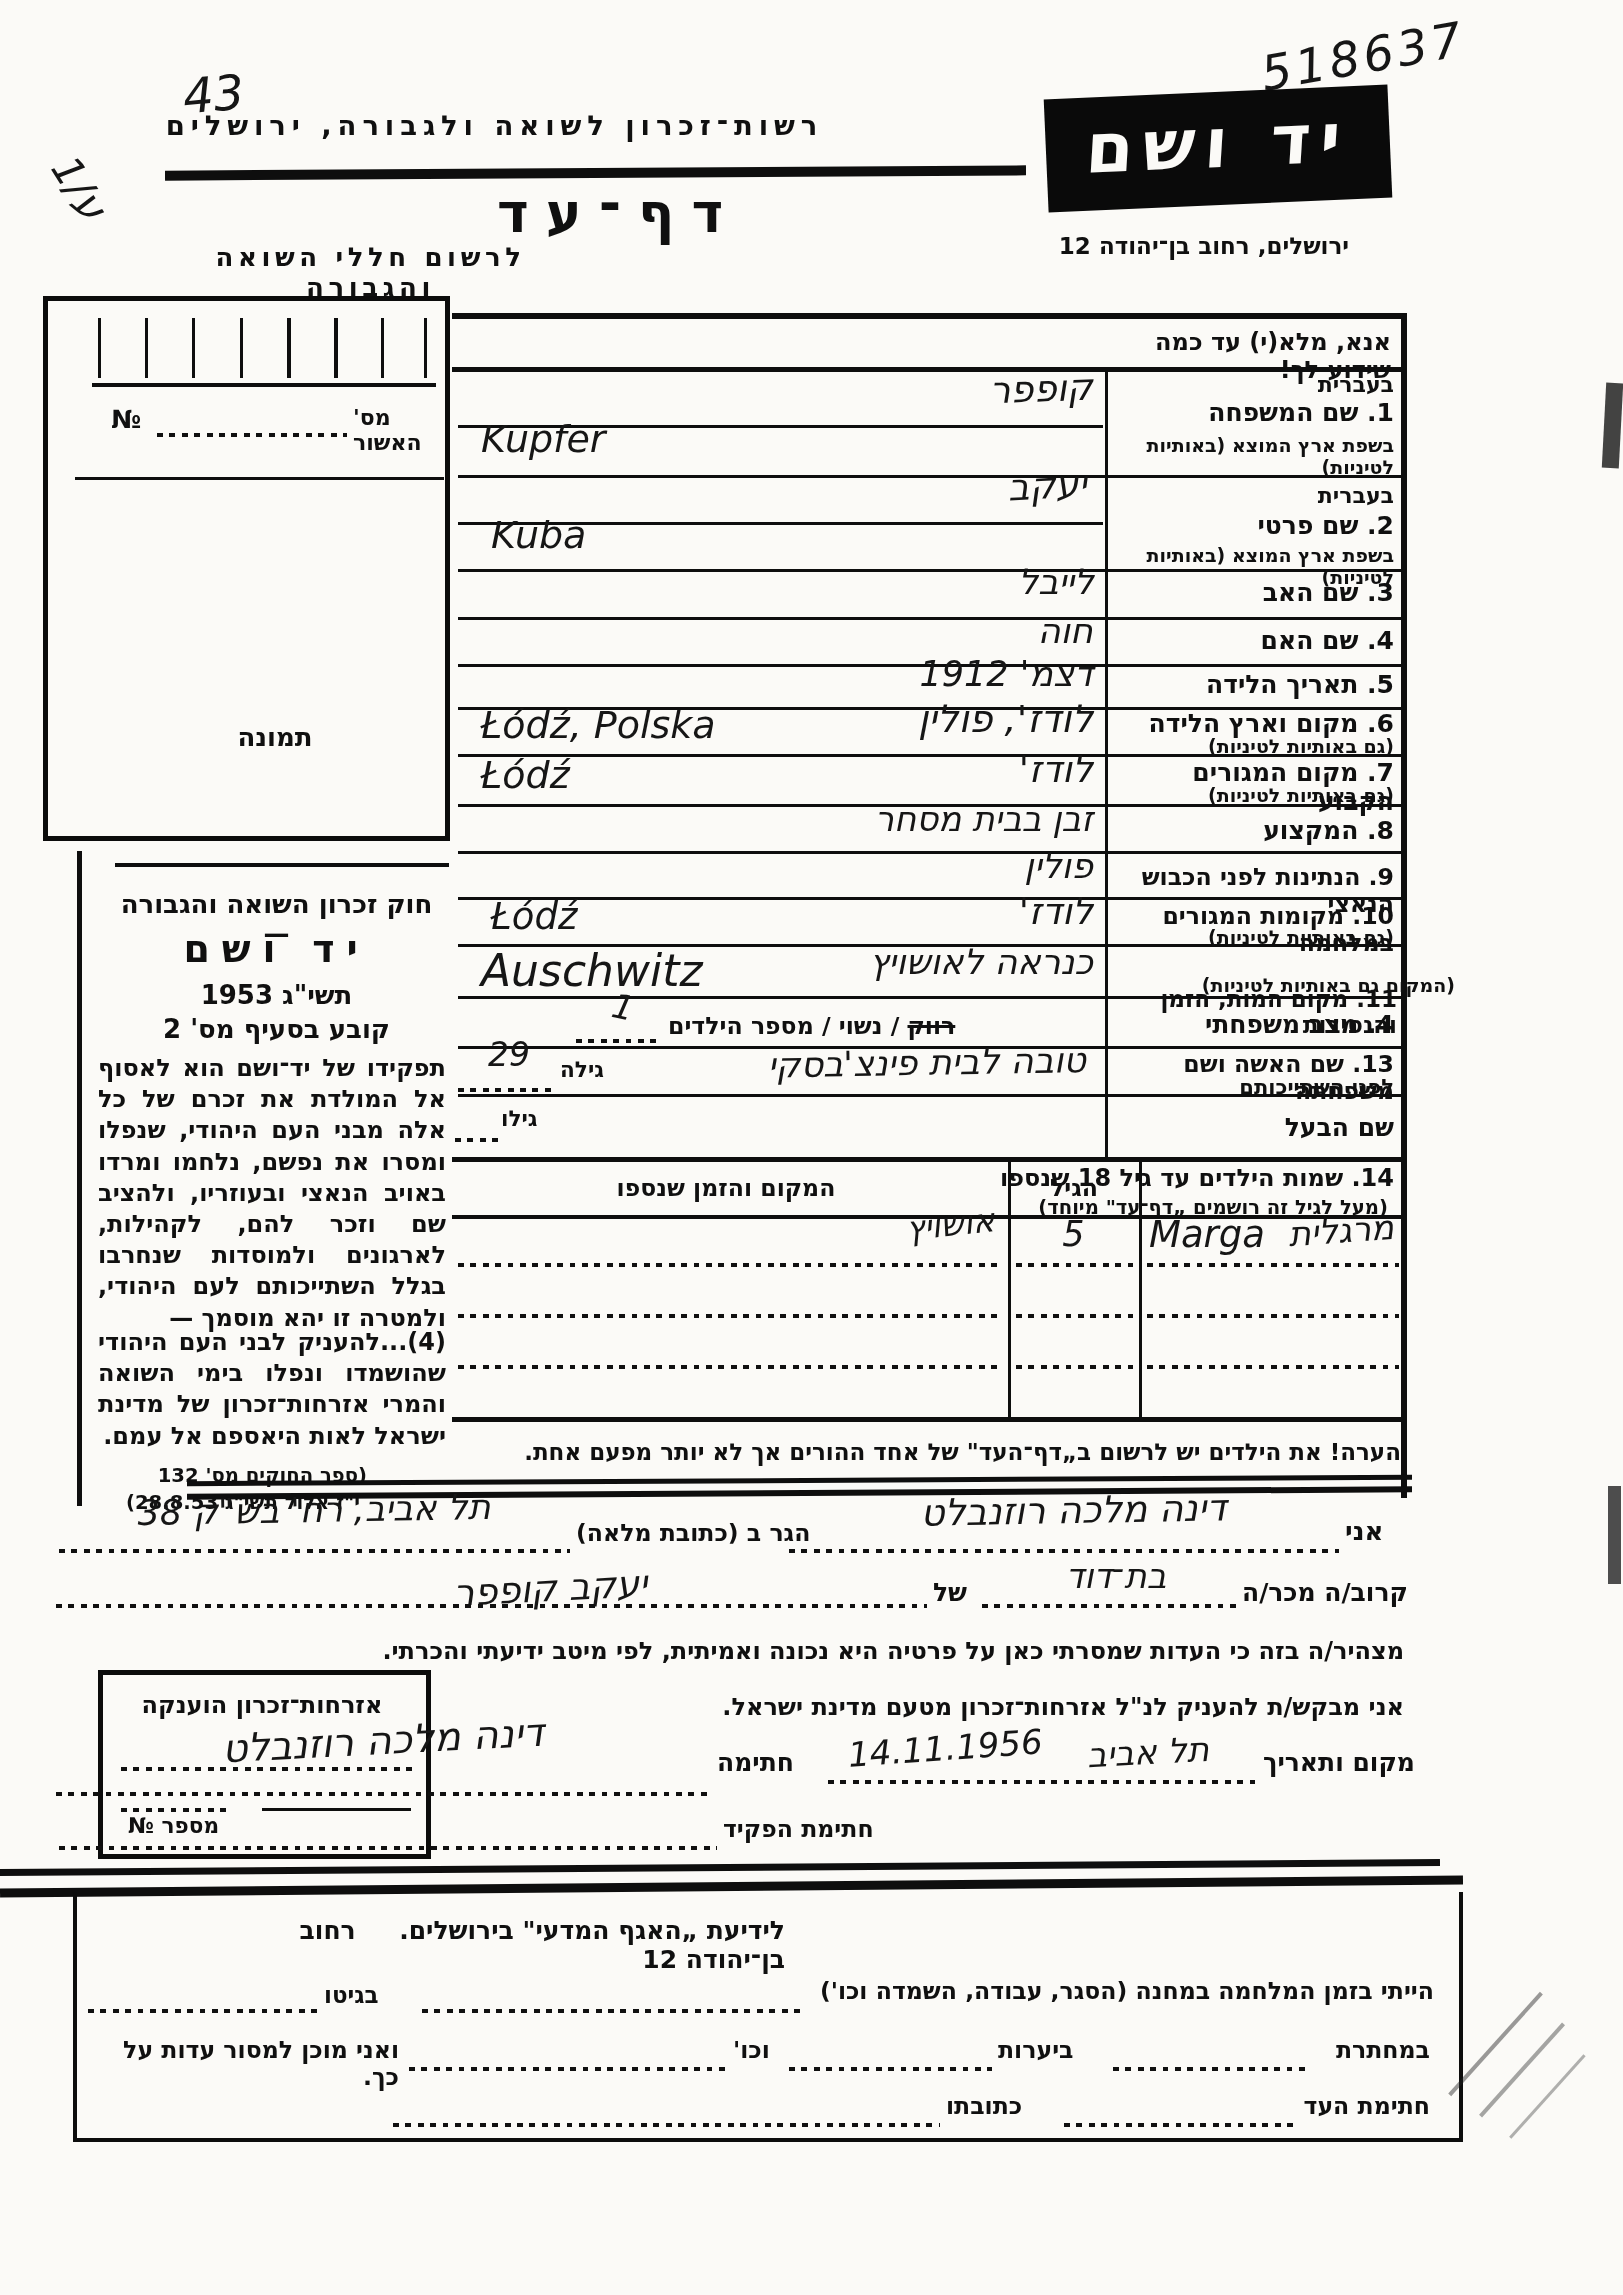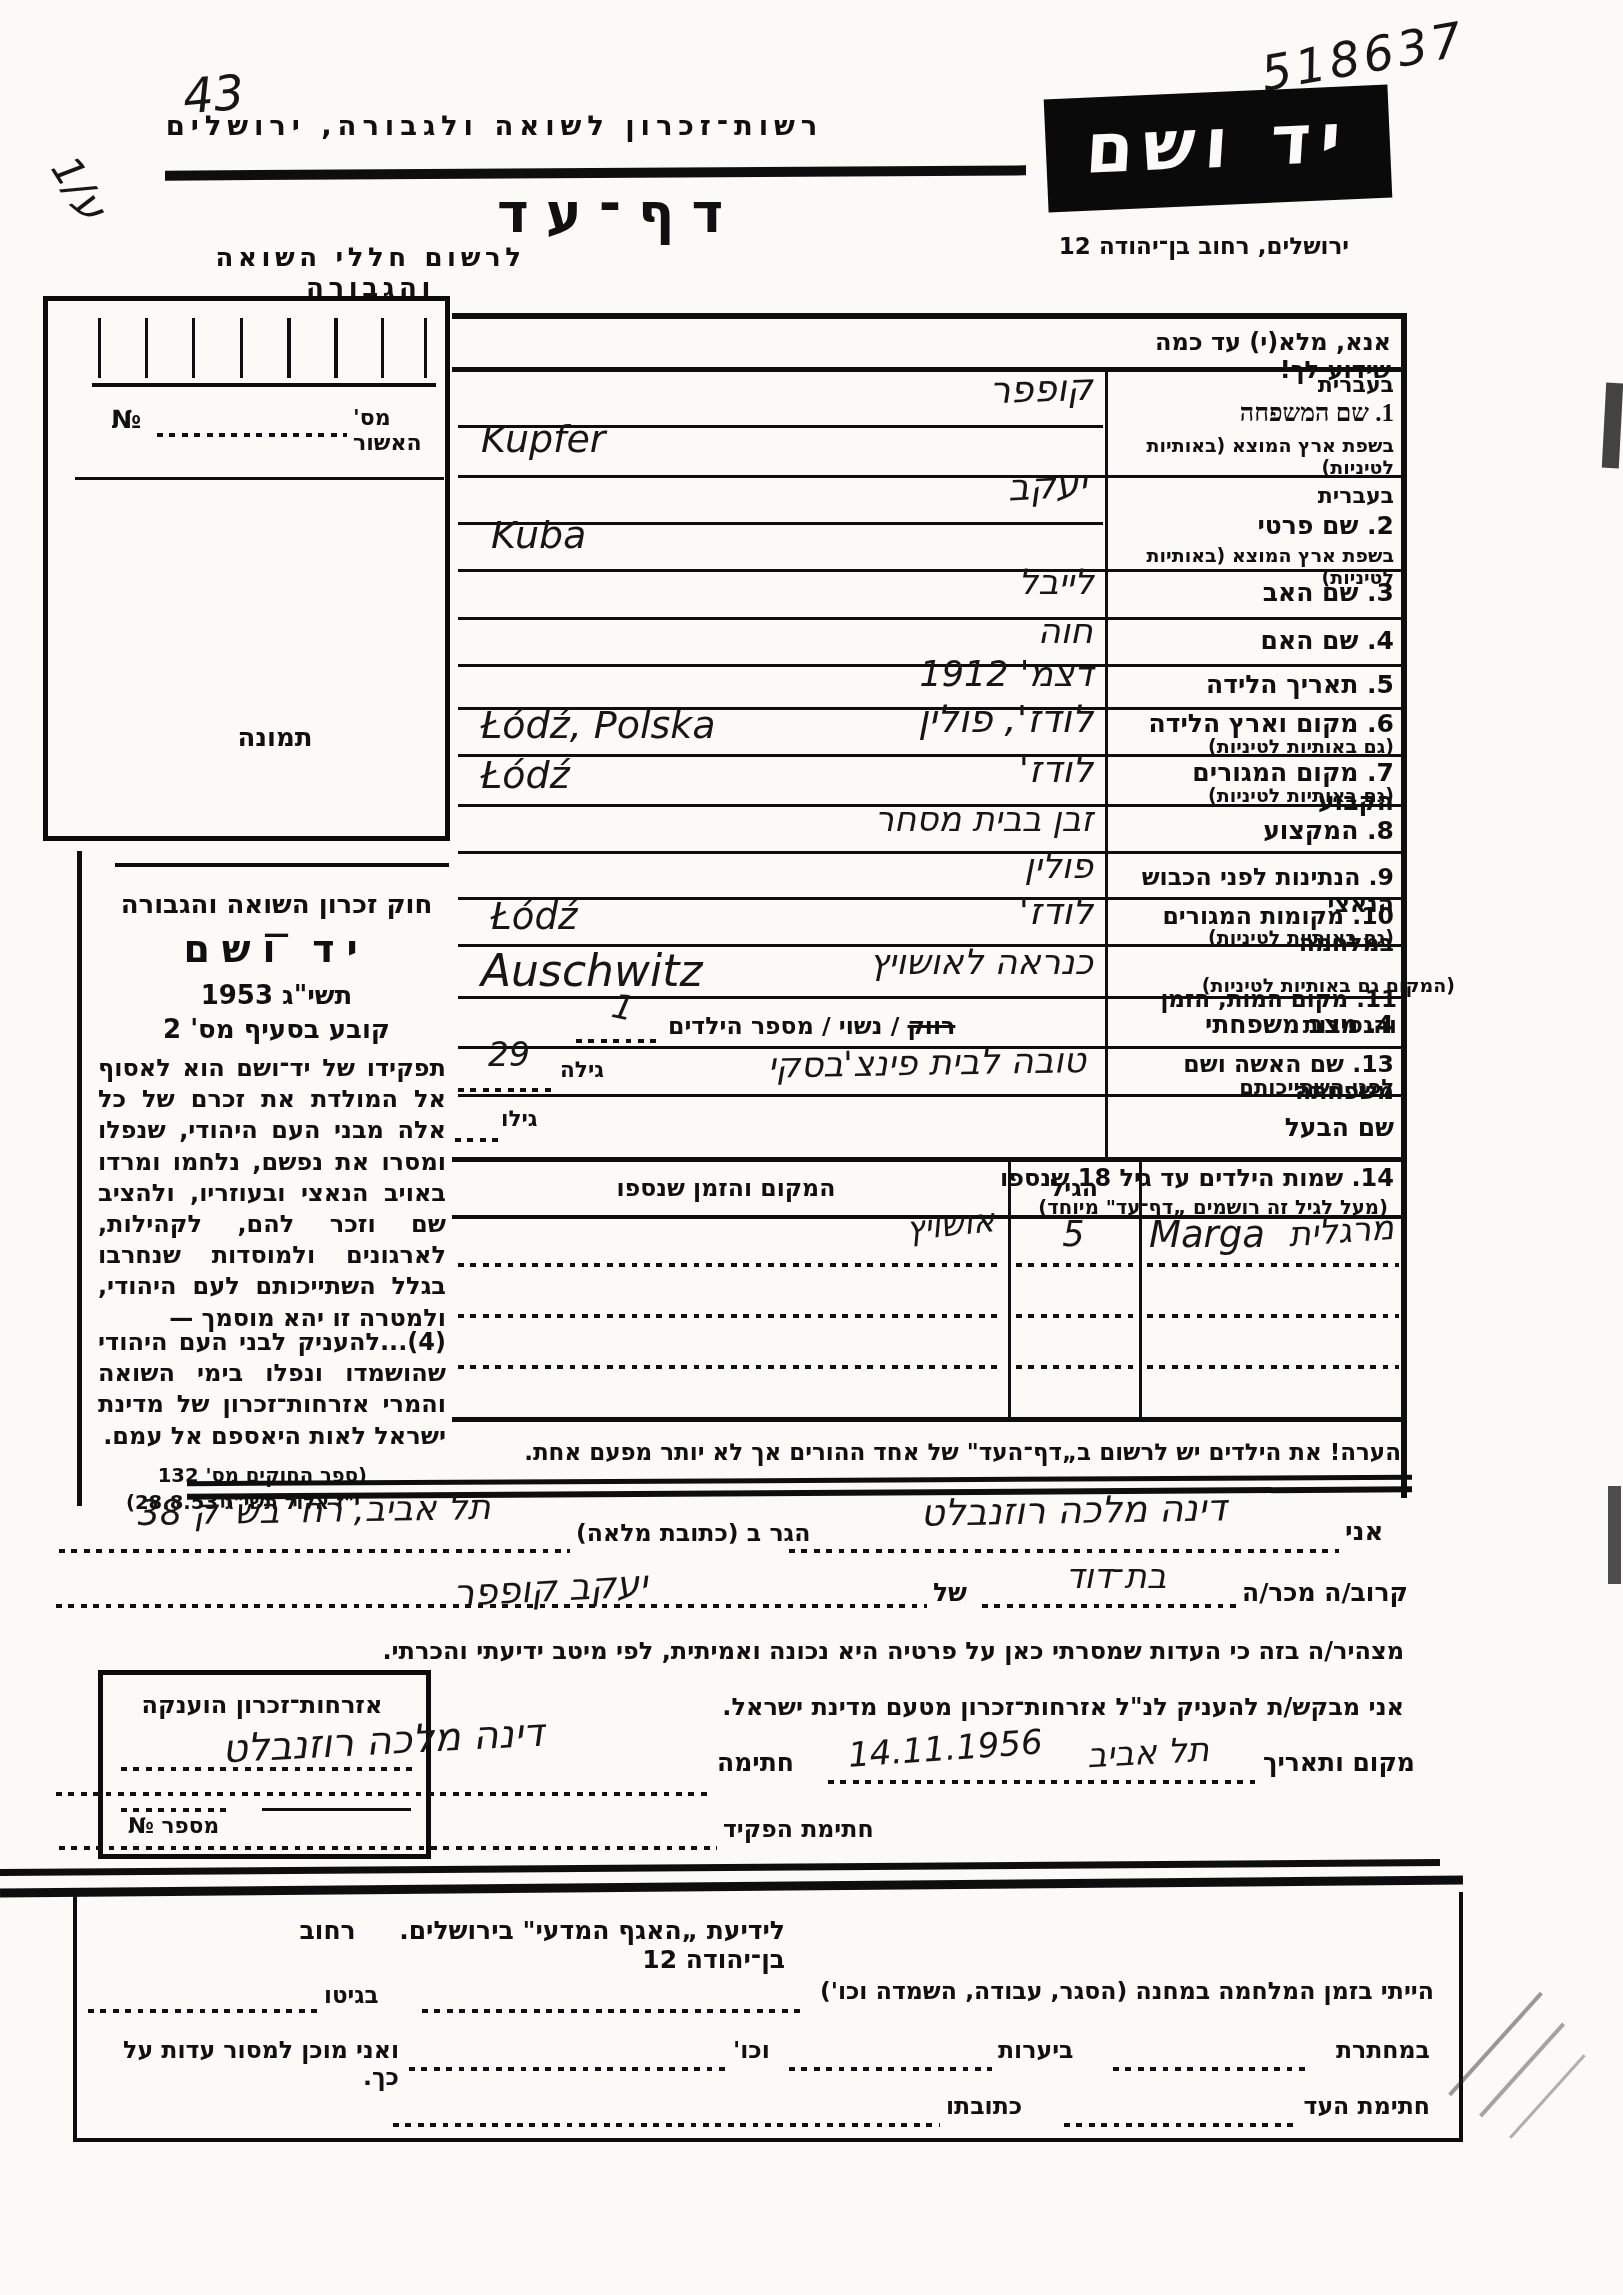--- a/index.html
+++ b/index.html
@@ -92,21 +92,21 @@
   <div class="ln" style="left:458px;top:804px;width:948px;height:3.3px;"></div>
   <div class="ln" style="left:458px;top:851px;width:948px;height:3.3px;"></div>
   <div class="ln" style="left:458px;top:897px;width:948px;height:3.3px;"></div>
   <div class="ln" style="left:458px;top:944px;width:948px;height:3.3px;"></div>
   <div class="ln" style="left:458px;top:996px;width:948px;height:3.3px;"></div>
   <div class="ln" style="left:458px;top:1046px;width:948px;height:3.3px;"></div>
   <div class="ln" style="left:458px;top:1094px;width:948px;height:3.3px;"></div>
   <div class="ln" style="left:452px;top:1157px;width:955px;height:5.2px;"></div>
 
   <div class="abs p rtl tr" style="left:1113px;top:372px;width:281px;font-size:22px;">בעברית</div>
-  <div class="abs p rtl tr" style="left:1113px;top:399px;width:281px;font-size:25px;font-family:Liberation Serif, serif;">1. שם המשפחה</div>
+  <div class="abs p rtl tr" style="left:1113px;top:399px;width:281px;font-size:25px;">1. שם המשפחה</div>
   <div class="abs p rtl tr small" style="left:1113px;top:435px;width:281px;">בשפת ארץ המוצא (באותיות לטיניות)</div>
   <div class="abs p rtl tr" style="left:1113px;top:483px;width:281px;font-size:22px;">בעברית</div>
   <div class="abs p rtl tr" style="left:1113px;top:512px;width:281px;font-size:25px;">2. שם פרטי</div>
   <div class="abs p rtl tr small" style="left:1113px;top:545px;width:281px;">בשפת ארץ המוצא (באותיות לטיניות)</div>
   <div class="abs p rtl tr" style="left:1113px;top:579px;width:281px;font-size:25px;">3. שם האב</div>
   <div class="abs p rtl tr" style="left:1113px;top:627px;width:281px;font-size:25px;">4. שם האם</div>
   <div class="abs p rtl tr" style="left:1113px;top:671px;width:281px;font-size:25px;">5. תאריך הלידה</div>
   <div class="abs p rtl tr" style="left:1113px;top:710px;width:281px;font-size:25px;">6. מקום וארץ הלידה</div>
   <div class="abs p rtl tr small" style="left:1113px;top:736px;width:281px;">(גם באותיות לטיניות)</div>
   <div class="abs p rtl tr" style="left:1113px;top:759px;width:281px;font-size:25px;">7. מקום המגורים הקבוע</div>

